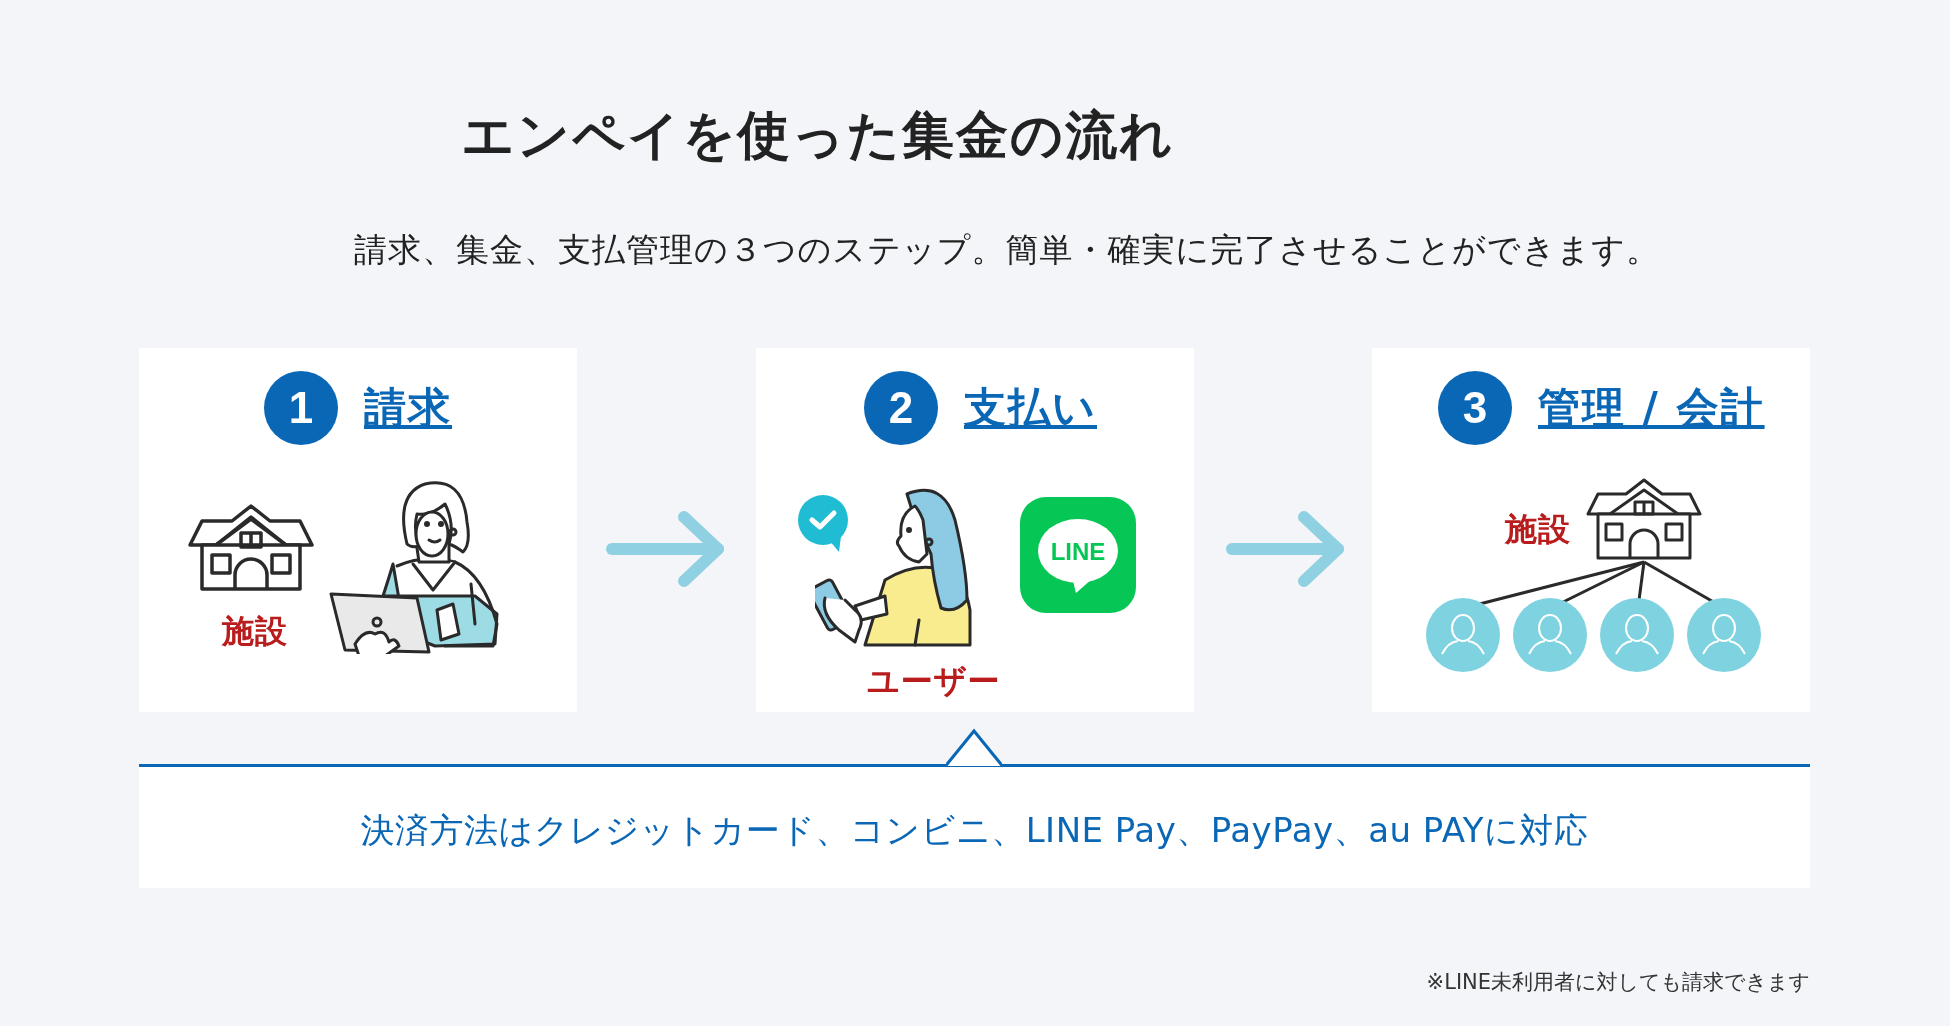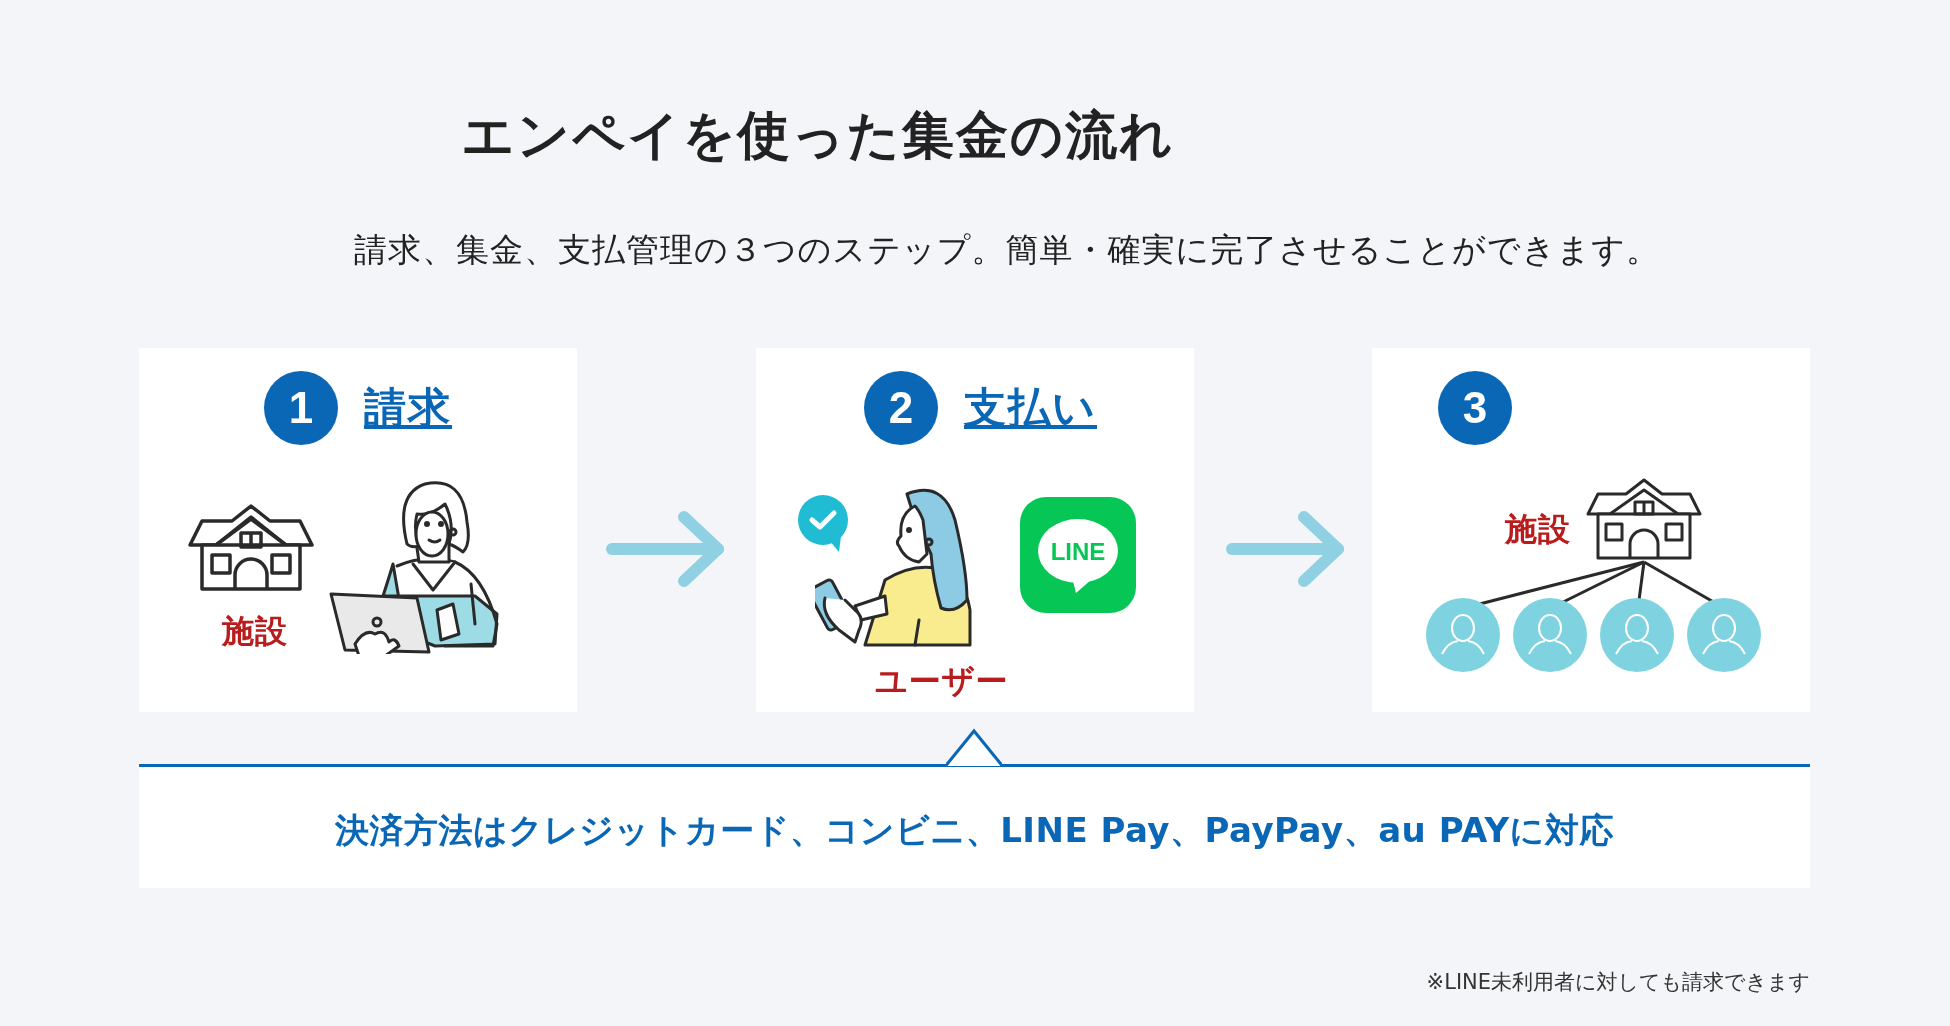--- a/index.html
+++ b/index.html
@@ -33,21 +33,21 @@
     position:absolute; font-size:32px; font-weight:bold; color:#b91c1c; white-space:nowrap; letter-spacing:1px;
   }
   .arrow { position:absolute; top:509px; width:124px; height:80px; }
   .pay-panel {
     position:absolute; left:139px; top:764px; width:1671px; height:121px; background:#fff;
     border-top:3px solid #0a67b6;
   }
   .pointer { position:absolute; left:946px; top:728px; width:56px; height:40px; }
   .pay-text {
     position:absolute; left:139px; width:1671px; top:806px; text-align:center;
-    font-size:34px; font-weight:bold; color:#0a67b6; line-height:48px; letter-spacing:0.5px;
+    font-size:34px; font-weight:normal; color:#0a67b6; line-height:48px; letter-spacing:0.5px;
   }
   .footnote {
     position:absolute; right:140px; top:920px; font-size:21px; color:#333; white-space:nowrap;margin-top:48px;
   }
   svg { display:block; }
 </style>
 </head>
 <body>
 
 <div class="title">エンペイを使った集金の流れ</div>
@@ -116,40 +116,41 @@
     <path d="M92,14 Q128,0 140,40 Q152,90 152,120 Q140,134 126,128 Q118,100 116,74 L100,40 Z" fill="#8ccbe3"></path>
     <path d="M100,26 Q84,34 86,56 Q80,62 84,66 Q90,80 104,82 L112,74 L108,40 Q104,30 100,26 Z" fill="#fff"></path>
     <circle cx="94" cy="50" r="1.5" fill="#2a2a2a"></circle>
     <circle cx="114" cy="62" r="3"></circle>
     <line x1="104" y1="140" x2="100" y2="165"></line>
     <path d="M40,126 L70,116 L72,134 L46,140 Z" fill="#fff"></path>
     <rect x="2" y="102" width="26" height="46" rx="4" transform="rotate(-28 15 125)" fill="#8ccbe3"></rect>
     <path d="M10,118 Q6,134 24,150 L40,162 L44,150 Q50,138 40,130 L30,120" fill="#fff"></path>
   </svg>
 </div>
-<div class="label" style="left:867px;top:660px;margin-left:8px;">ユーザー</div>
+<div class="label" style="left:867px;top:660px;">ユーザー</div>
 <div style="position:absolute;left:1020px;top:497px;">
   <svg width="116" height="116" viewBox="0 0 116 116">
     <rect x="0" y="0" width="116" height="116" rx="26" fill="#06c755"></rect>
     <ellipse cx="58" cy="54" rx="40" ry="32" fill="#fff"></ellipse>
     <polygon points="52,80 56,96 72,82" fill="#fff"></polygon>
     <text x="58" y="63" text-anchor="middle" font-family="Liberation Sans, sans-serif" font-weight="bold" font-size="24" fill="#06c755">LINE</text>
   </svg>
 </div>
 
 <div class="arrow" style="left:1224px;">
   <svg width="124" height="80" viewBox="0 0 124 80" fill="none" stroke="#8fd0e2" stroke-width="12" stroke-linecap="round" stroke-linejoin="round">
     <line x1="8" y1="40" x2="114" y2="40"></line>
       <polyline points="80,8 114,40 80,72"></polyline>
   </svg>
 </div>
 
 <div class="card" style="left:1372px;"></div>
 <div class="card-head" style="left:1438px;">
   <div class="step-num">3</div>
+  <div class="step-title">管理 / 会計</div>
 </div>
 <div class="label" style="left:1505px;top:508px;">施設</div>
 <div style="position:absolute;left:1420px;top:478px;">
   <svg width="360" height="200" viewBox="0 0 360 200" fill="none" stroke="#2a2a2a" stroke-width="3" stroke-linejoin="round">
     <g>
       <line x1="224" y1="84" x2="44" y2="130"></line>
       <line x1="224" y1="84" x2="131" y2="130"></line>
       <line x1="224" y1="84" x2="218" y2="130"></line>
       <line x1="224" y1="84" x2="304" y2="130"></line>
     </g>

